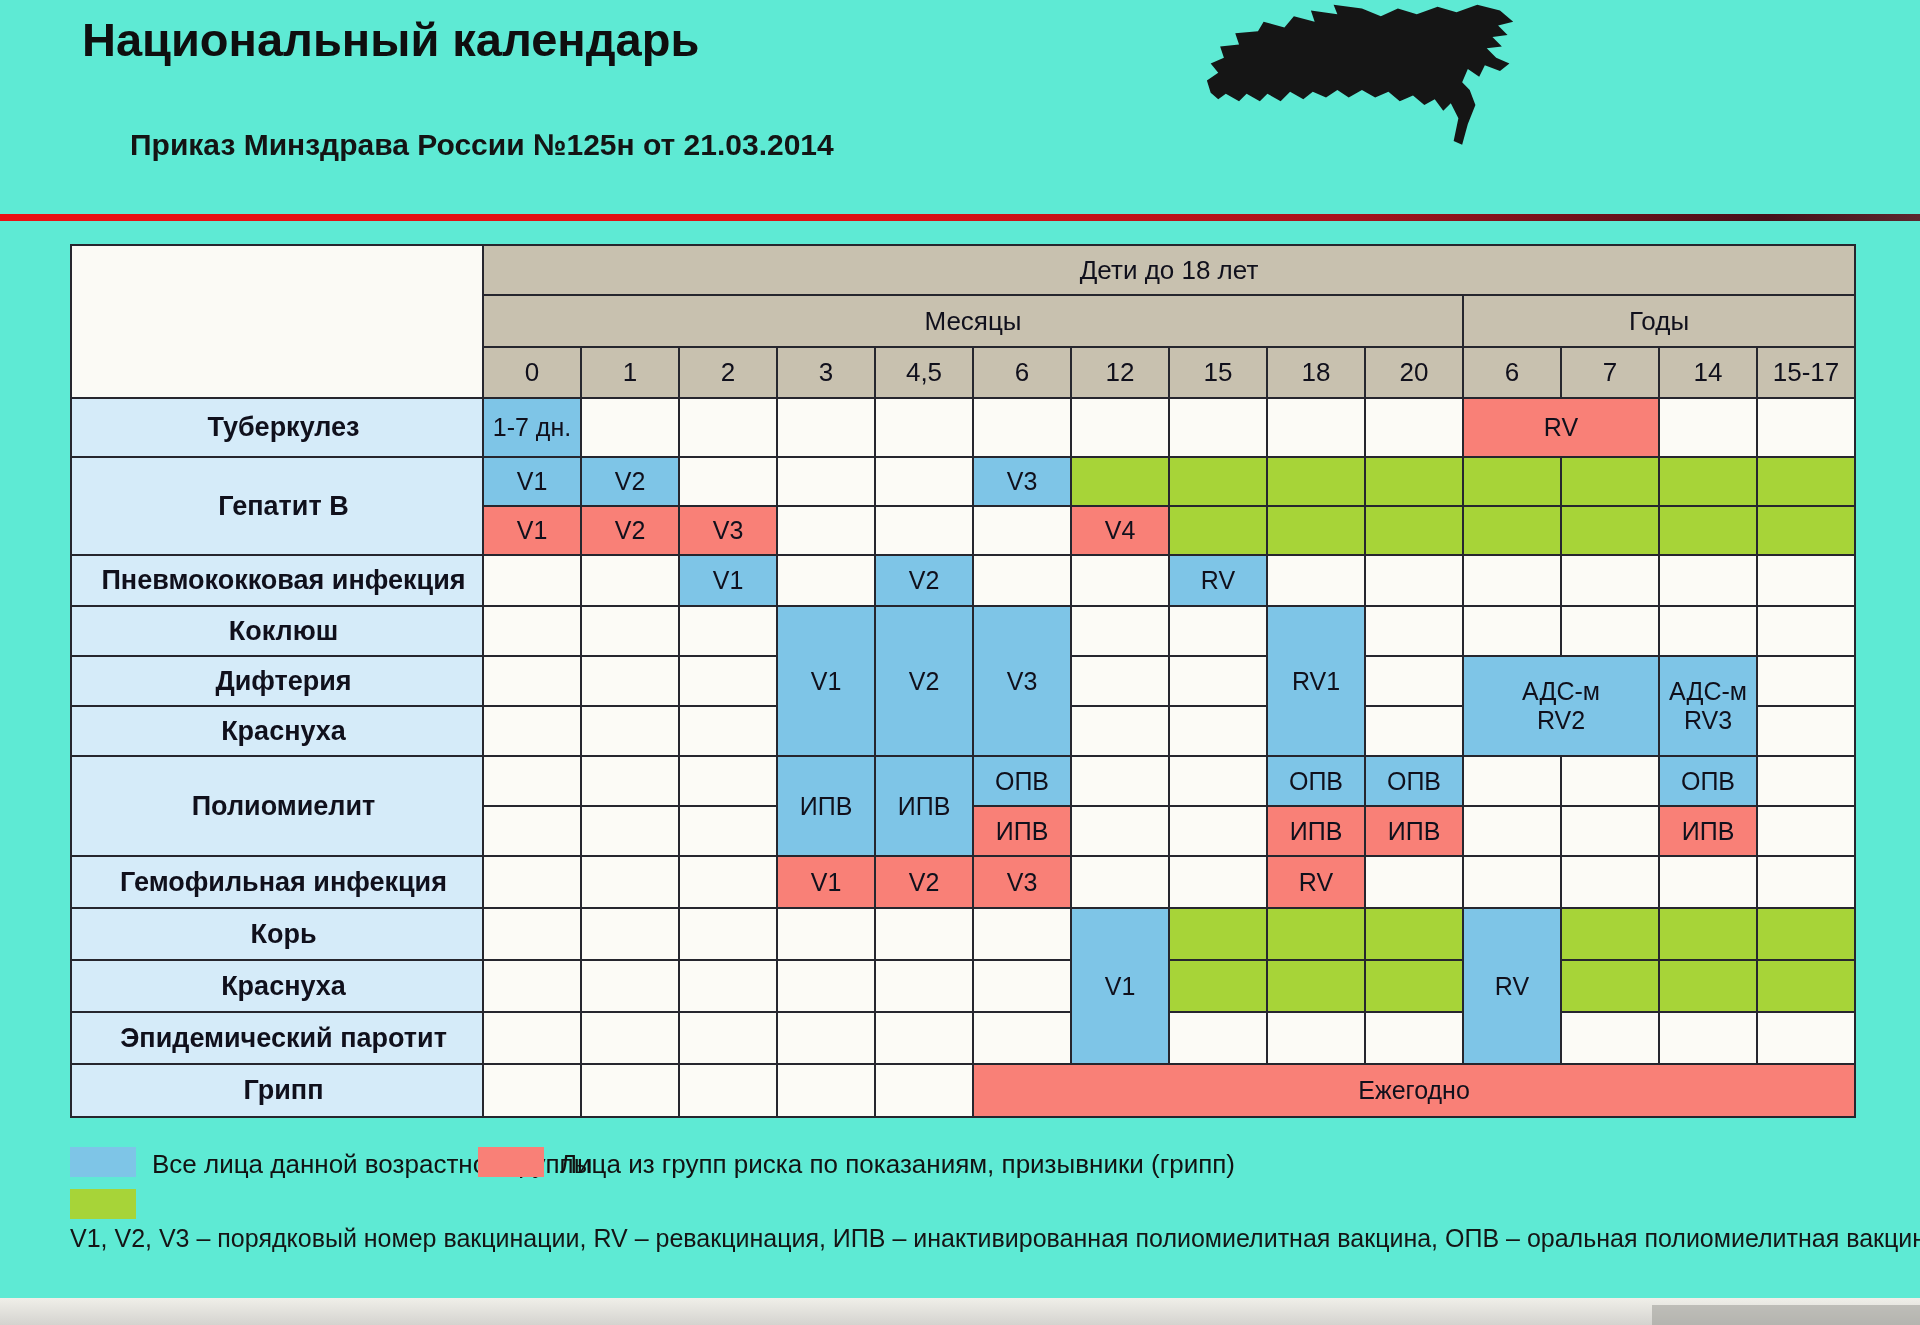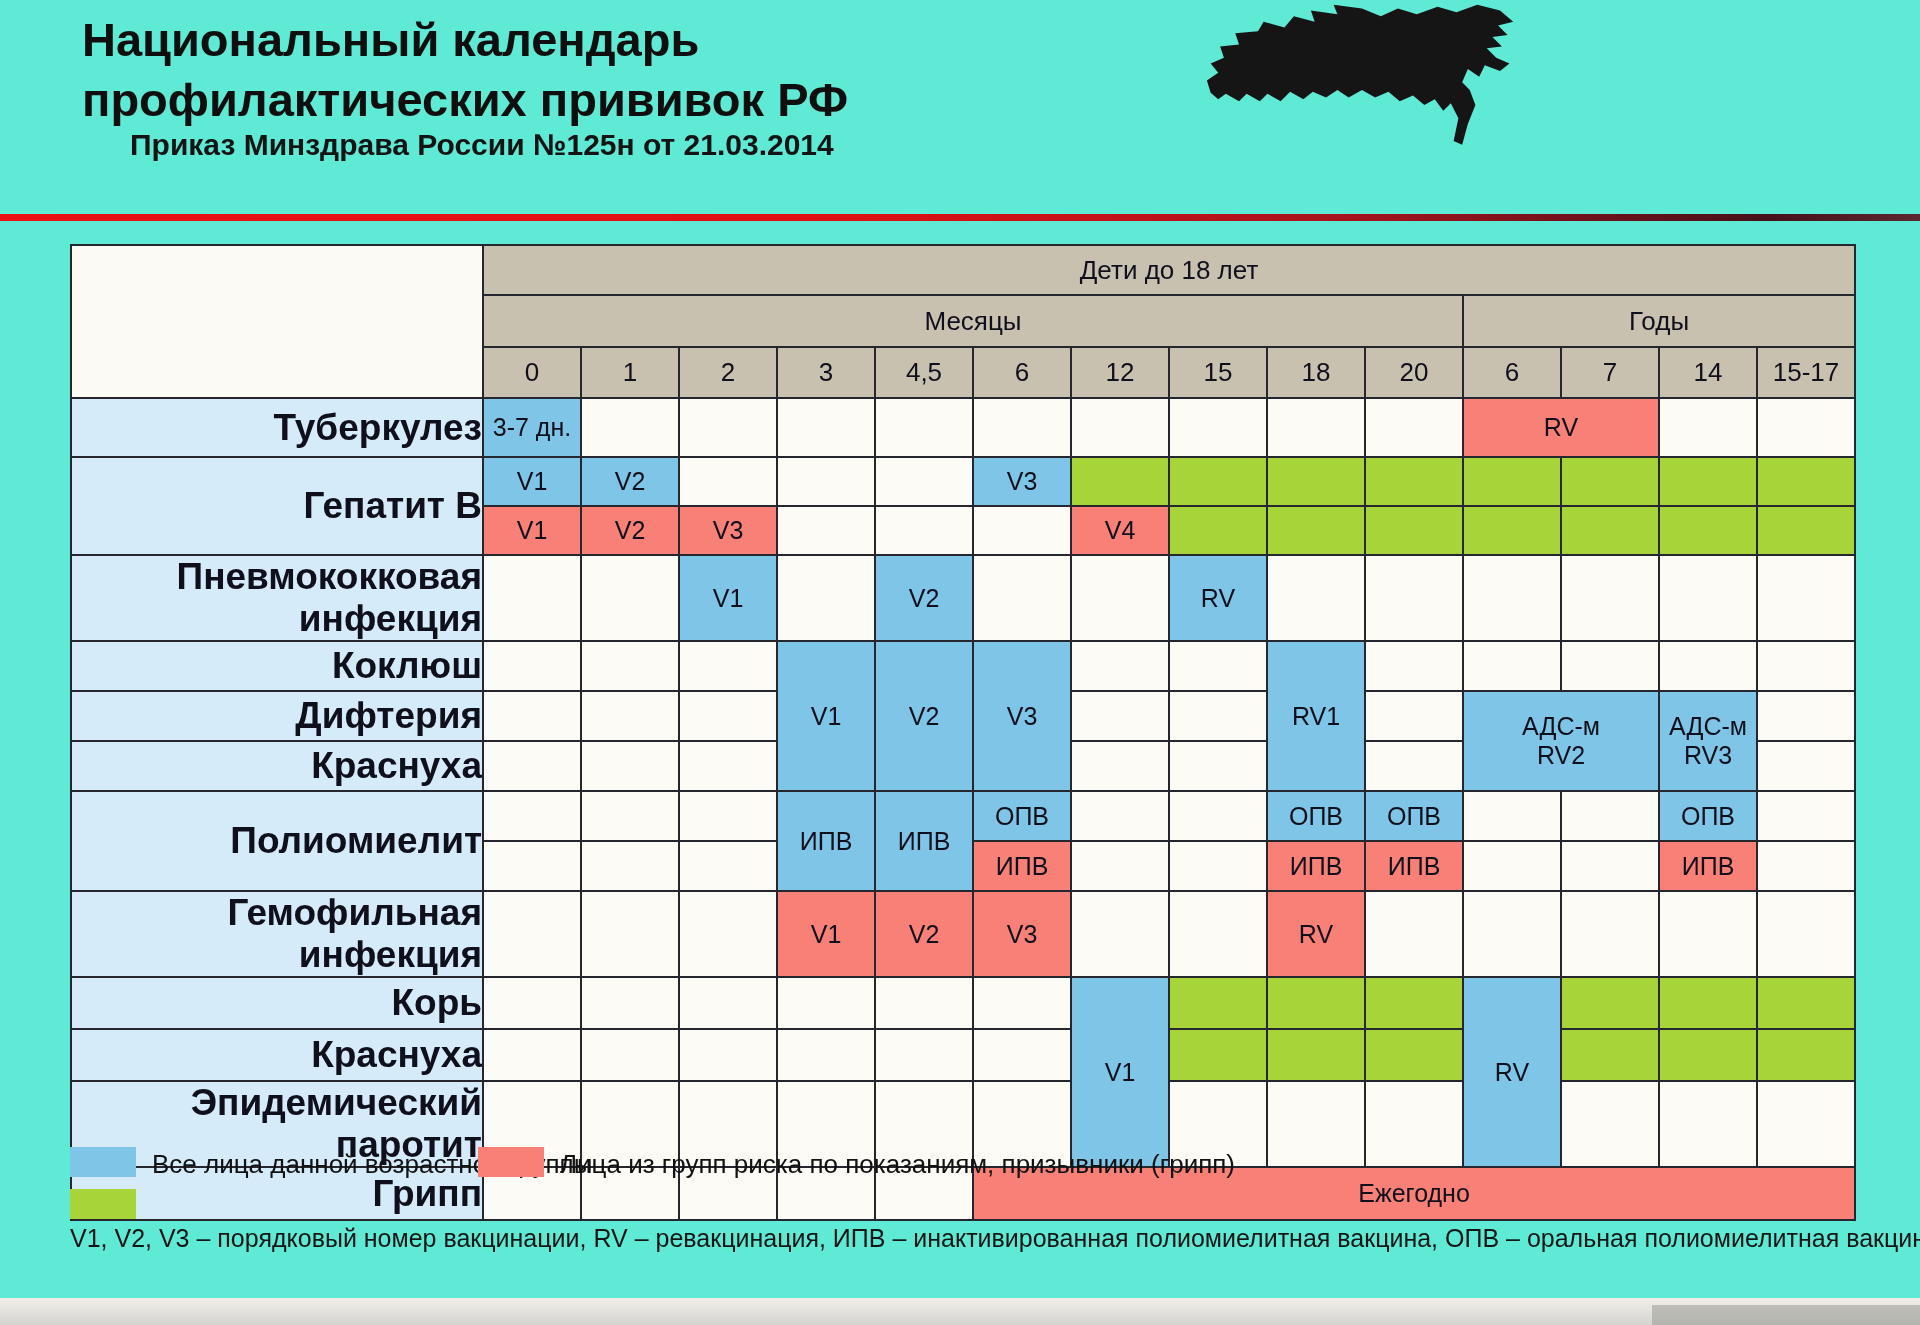--- a/index.html
+++ b/index.html
@@ -14,21 +14,21 @@
   .redline{position:absolute;left:0;top:214px;width:1920px;height:7px;
     background:linear-gradient(90deg,#ea1014 0%,#dd1014 45%,#a8121c 70%,#451019 92%,#5c272e 100%);}
   .map{position:absolute;left:1205px;top:2px;width:312px;height:172px;}
   
   .tblwrap{position:absolute;left:70px;top:244px;}
   table{border-collapse:collapse;table-layout:fixed;width:1784px;}
   td{border:2px solid #26262e;text-align:center;vertical-align:middle;
      font-size:25px;white-space:pre-line;padding:0;overflow:hidden;color:#10101c;}
   td.h{background:#c8c1af;font-size:26px;}
   td.c{background:#fbfaf5;}
-  td.L{background:#d5ebf9;text-align:right;font-weight:700;font-size:37px;padding-left:13px;}
+  td.L{background:#d5ebf9;text-align:center;font-weight:700;font-size:27px;padding-left:13px;}
   td.w{background:#fcfbf6;}
   td.b{background:#7ec5e7;}
   td.r{background:#f98077;}
   td.g{background:#a7d438;}
   tr:nth-child(1){height:50px}
   tr:nth-child(2){height:52px}
   tr:nth-child(3){height:51px}
   tr:nth-child(4){height:59px}
   tr:nth-child(5){height:49px}
   tr:nth-child(6){height:49px}
@@ -61,21 +61,20 @@
   .edge-corner{position:absolute;left:1652px;top:1305px;width:268px;height:20px;
     background:#9b9a96;opacity:.55;}
 </style>
 </head>
 <body>
 
 <div class="page">
 
   <div class="title">
     <div>Национальный календарь</div>
-    <div>профилактических прививок РФ</div>
   </div>
   <div class="subtitle">Приказ Минздрава России №125н от 21.03.2014</div>
 
   <svg class="map" viewBox="0 0 330 180" preserveAspectRatio="xMidYMid meet">
     <path fill="#151515" d="M6,95 L2,82 L14,74 L6,64 L20,58 L16,46 L36,44 L32,32 L56,30 L62,20 L84,26 L94,14 L116,20 L112,8 L140,12 L136,2 L166,6 L186,14 L204,6 L224,12 L246,4 L266,10 L288,2 L312,8 L326,20 L310,24 L320,34 L304,36 L314,46 L298,48 L308,58 L322,64 L312,72 L296,66 L290,78 L278,70 L272,84 L280,92 L286,108 L278,128 L272,150 L263,146 L268,122 L260,106 L252,114 L243,102 L232,108 L220,98 L206,104 L194,94 L180,100 L166,92 L152,100 L140,92 L128,100 L114,94 L104,102 L90,94 L80,104 L66,96 L58,104 L44,96 L36,104 L22,96 L14,102 Z"></path>
   </svg>
 
   <div class="redline"></div>
 
   <div class="tblwrap">
@@ -117,21 +116,21 @@
             <td class="h">15</td>
             <td class="h">18</td>
             <td class="h">20</td>
             <td class="h">6</td>
             <td class="h">7</td>
             <td class="h">14</td>
             <td class="h">15-17</td>
           </tr>
           <tr>
             <td class="L">Туберкулез</td>
-            <td class="b">3-7 дн.</td>
+            <td class="b">1-7 дн.</td>
             <td class="w"></td>
             <td class="w"></td>
             <td class="w"></td>
             <td class="w"></td>
             <td class="w"></td>
             <td class="w"></td>
             <td class="w"></td>
             <td class="w"></td>
             <td class="w"></td>
             <td class="r" colspan="2">RV</td>

